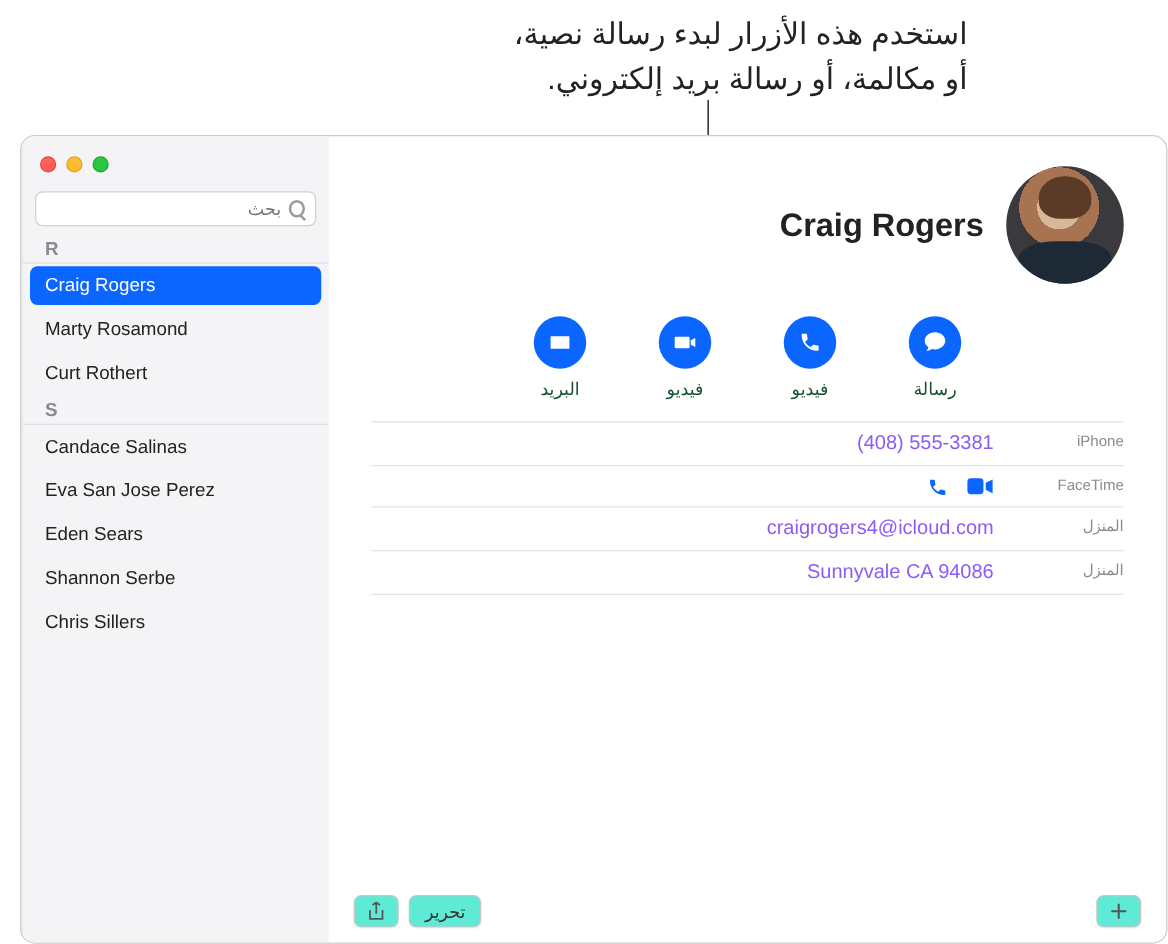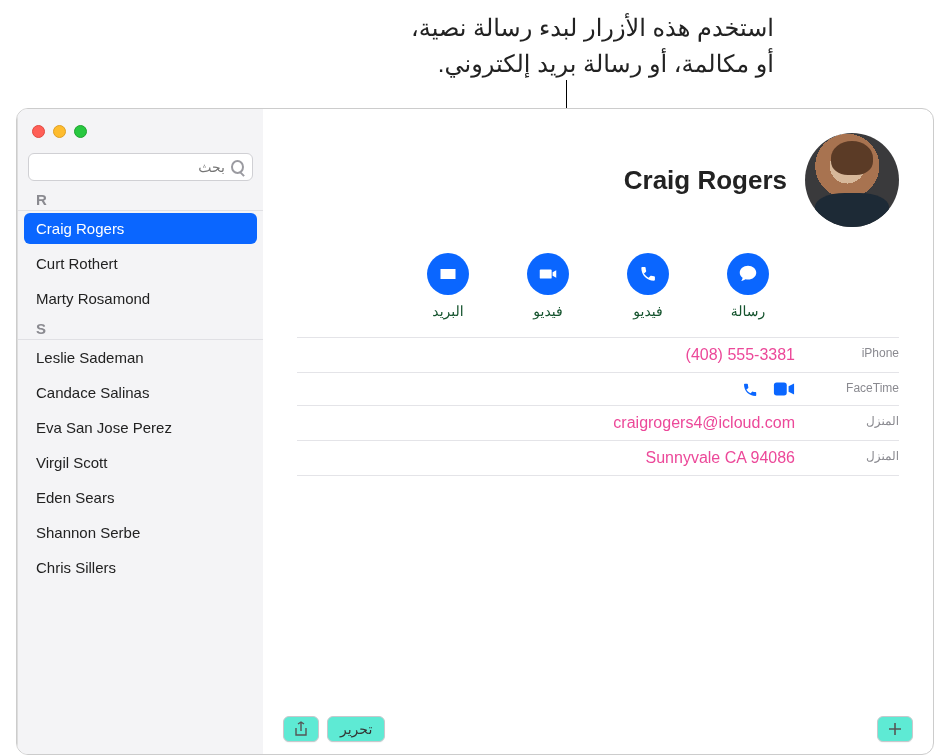--- a/index.html
+++ b/index.html
@@ -206,21 +206,21 @@
     align-items: flex-start;
   }
   .info-row:last-child { border-bottom: 1px solid #e4e4e8; }
   .info-label {
     width: 90px;
     color: #8a8a90;
     font-size: 12px;
     flex-shrink: 0;
   }
   .info-value {
-    color: #ec4899;
+    color: #8b5cf6;
     font-size: 16px;
     text-align: right;
     direction: ltr;
     flex: 1;
   }
   .info-value.ft { display:flex; gap:14px; justify-content:flex-start; direction: rtl;}
   .ft-icon { color:#0a66ff; width:22px; height:16px; display:inline-block; }
 
   .note-row {
     padding: 8px 34px;
@@ -279,27 +279,25 @@
     <div class="search-wrap">
       <div class="search">
         <span class="search-icon"></span>
         <input type="text" placeholder="بحث" style="">
       </div>
     </div>
 
     <div class="contact-list" id="contact-list">
         <div class="section-header">R</div>
         <div class="contact-item selected">Craig <b>Rogers</b></div>
+        <div class="contact-item">Marty <b>Rosamond</b></div>
         <div class="contact-item">Curt <b>Rothert</b></div>
-        <div class="contact-item">Marty <b>Rosamond</b></div>
         <div class="section-header">S</div>
-        <div class="contact-item">Leslie <b>Sademan</b></div>
         <div class="contact-item">Candace <b>Salinas</b></div>
         <div class="contact-item">Eva <b>San Jose Perez</b></div>
-        <div class="contact-item">Virgil <b>Scott</b></div>
         <div class="contact-item">Eden <b>Sears</b></div>
         <div class="contact-item">Shannon <b>Serbe</b></div>
         <div class="contact-item">Chris <b>Sillers</b></div>
       </div>
   </div>
 
   <div class="detail">
 
     <div class="card-header">
       <div class="avatar"></div>

